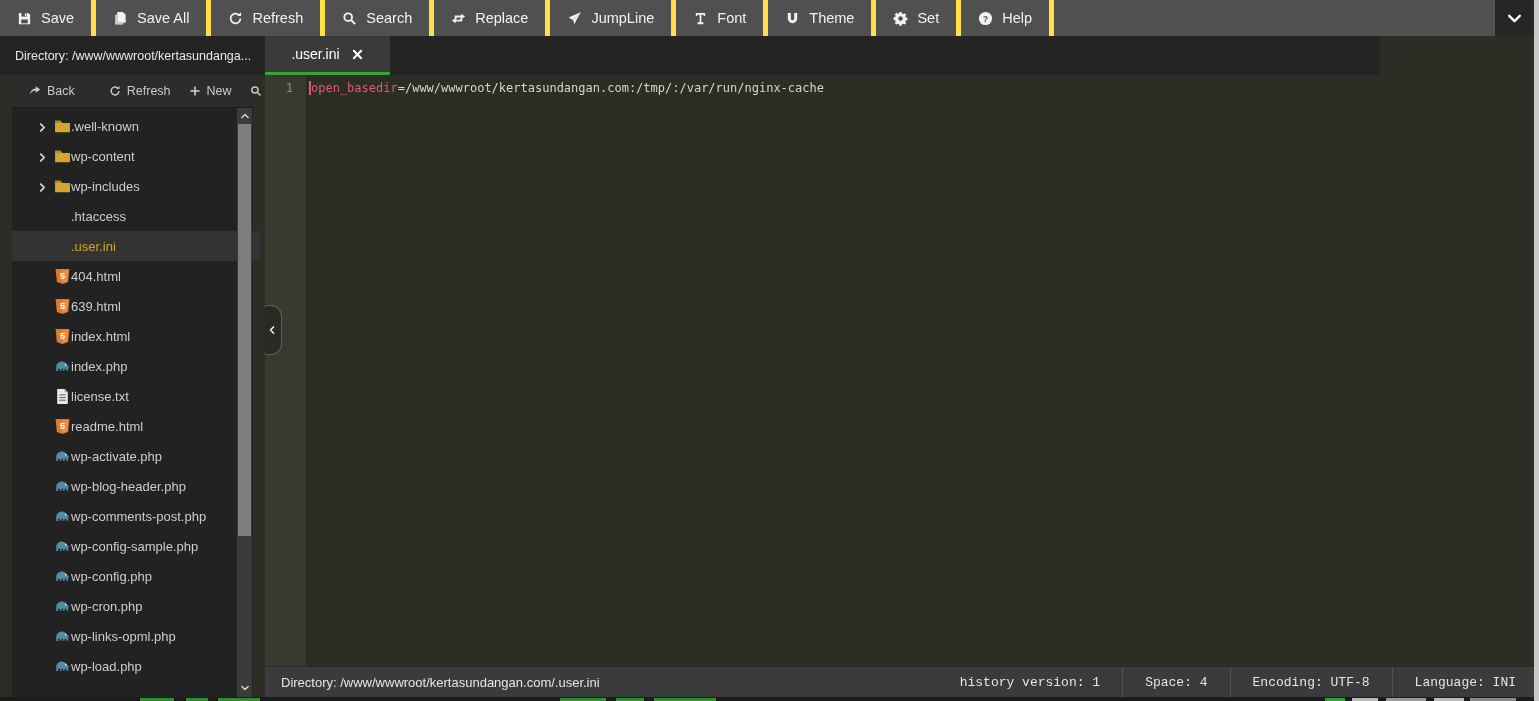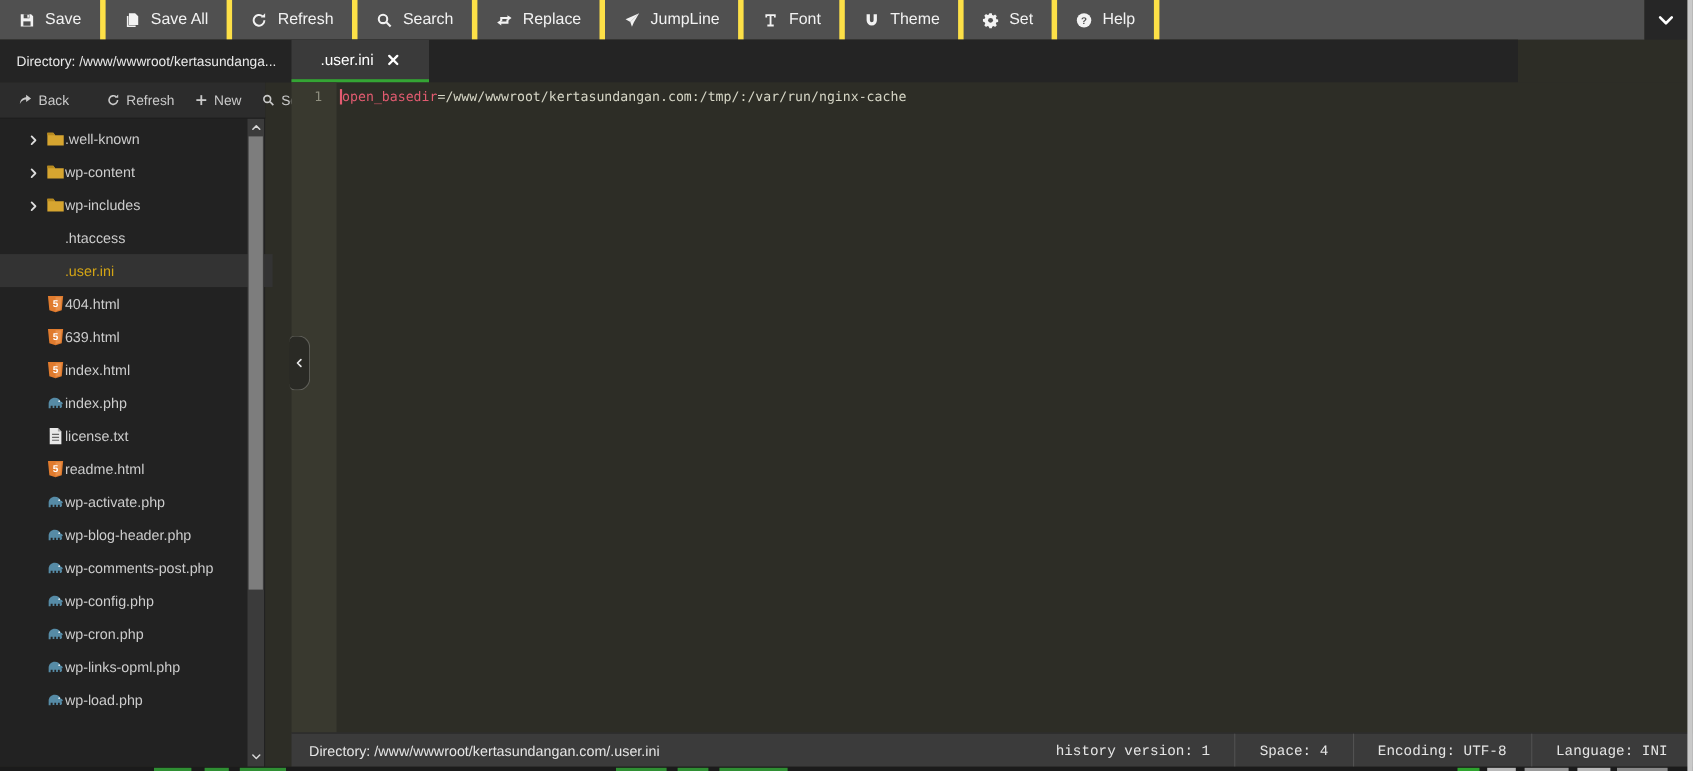--- a/index.html
+++ b/index.html
@@ -20,21 +20,21 @@
   
   .tabstrip{position:absolute;top:36px;left:0;width:1380px;height:39px;background:#242424;}
   .dir-label{position:absolute;left:15px;top:0;height:100%;width:243px;display:flex;align-items:center;
           color:#e8e8e8;font-size:12.5px;white-space:nowrap;overflow:hidden;}
   .tab{position:absolute;left:265px;top:0;width:125px;height:100%;box-sizing:border-box;background:#3a3a3a;
           border-bottom:3px solid #34a534;display:flex;align-items:center;justify-content:center;gap:11px;
           color:#fff;font-size:14px;cursor:pointer;}
   .tab .close{width:13px;height:13px;color:#fff;cursor:pointer;}
 
   
-  .sidebar{position:absolute;top:75px;left:0;width:241px;height:622px;background:#222;}
+  .sidebar{position:absolute;top:75px;left:12px;width:241px;height:622px;background:#222;}
   .sidebar-toolbar{height:32px;background:#2c2c2c;border-bottom:1px solid #1c1c1c;display:flex;align-items:center;
           color:#c9c9c9;font-size:12.5px;padding-left:8px;}
   .sb-btn{display:flex;align-items:center;gap:6px;padding:0 9px;cursor:pointer;white-space:nowrap;}
   .sb-btn:first-child{margin-right:16px;}
   .sb-btn .icon{width:12px;height:12px;}
   .tree{position:absolute;top:33px;left:0;width:248px;bottom:0;overflow:hidden;padding-top:3px;text-align:right;}
   .tree-row{height:30px;display:flex;align-items:center;color:#ccc;font-size:13px;padding-left:16px;
           box-sizing:border-box;cursor:pointer;}
   .tree-row.selected{background:#333;}
   .tree-row.selected .lbl{color:#d4a515;}
@@ -359,20 +359,29 @@
               </svg></span></span>
           <span class="lbl">wp-comments-post.php</span>
         </div>
         <div class="tree-row">
           <span class="slot-chev"></span>
           <span class="slot-icon"><span class="icon"><svg viewBox="0 0 16 16">
                 <path fill="#568ba6" d="M2.1 12.3V8.5c0-3 2.3-5.2 5.3-5.2 2.5 0 4.7 1.6 5.3 4l.8 3.2c.2.8-.4 1.6-1.2 1.6h-.7v-1.9h-1.6v1.9h-1.5v-1.9H7v1.9H5.5v-1.9H3.8v2.1z"></path>
                 <path fill="#568ba6" d="M12.6 6.9c1 .1 1.7.9 1.6 1.9l-1.6.3z"></path>
                 <circle cx="11.1" cy="6.3" r=".8" fill="#dfe9ee"></circle>
               </svg></span></span>
+          <span class="lbl">wp-config-sample.php</span>
+        </div>
+        <div class="tree-row">
+          <span class="slot-chev"></span>
+          <span class="slot-icon"><span class="icon"><svg viewBox="0 0 16 16">
+                <path fill="#568ba6" d="M2.1 12.3V8.5c0-3 2.3-5.2 5.3-5.2 2.5 0 4.7 1.6 5.3 4l.8 3.2c.2.8-.4 1.6-1.2 1.6h-.7v-1.9h-1.6v1.9h-1.5v-1.9H7v1.9H5.5v-1.9H3.8v2.1z"></path>
+                <path fill="#568ba6" d="M12.6 6.9c1 .1 1.7.9 1.6 1.9l-1.6.3z"></path>
+                <circle cx="11.1" cy="6.3" r=".8" fill="#dfe9ee"></circle>
+              </svg></span></span>
           <span class="lbl">wp-config.php</span>
         </div>
         <div class="tree-row">
           <span class="slot-chev"></span>
           <span class="slot-icon"><span class="icon"><svg viewBox="0 0 16 16">
                 <path fill="#568ba6" d="M2.1 12.3V8.5c0-3 2.3-5.2 5.3-5.2 2.5 0 4.7 1.6 5.3 4l.8 3.2c.2.8-.4 1.6-1.2 1.6h-.7v-1.9h-1.6v1.9h-1.5v-1.9H7v1.9H5.5v-1.9H3.8v2.1z"></path>
                 <path fill="#568ba6" d="M12.6 6.9c1 .1 1.7.9 1.6 1.9l-1.6.3z"></path>
                 <circle cx="11.1" cy="6.3" r=".8" fill="#dfe9ee"></circle>
               </svg></span></span>
           <span class="lbl">wp-cron.php</span>

